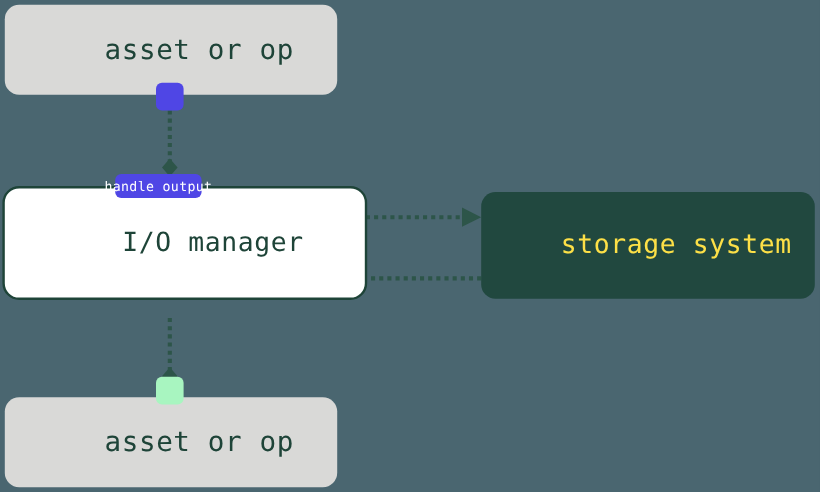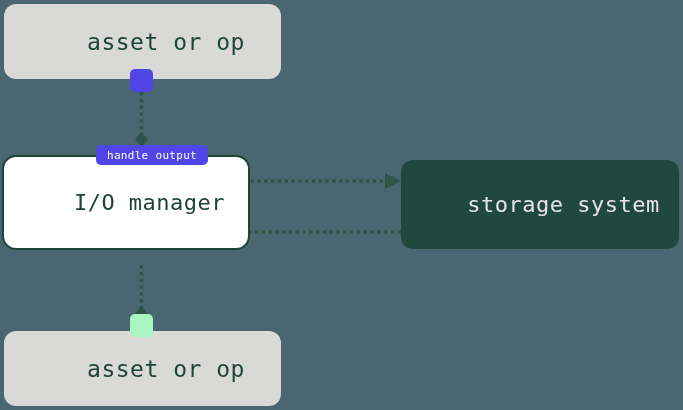--- a/index.html
+++ b/index.html
@@ -44,55 +44,55 @@
   }
   #asset-bottom {
     left: 4px;
     top: 331px;
     width: 277px;
     height: 75px;
   }
   #io-manager {
     left: 2px;
     top: 155px;
-    width: 248px;
+    width: 304px;
     height: 95px;
     background: #ffffff;
     border: 2px solid #1e4438;
     border-radius: 14px;
     color: #1e4438;
     font-size: 22px;
     letter-spacing: 0.5px;
   }
   #storage-system {
     left: 401px;
     top: 160px;
     width: 278px;
     height: 89px;
     background: #21483f;
     border-radius: 12px;
-    color: #e5e5e5;
+    color: #fde047;
     font-size: 22px;
     letter-spacing: 0.5px;
   }
   .edge-label {
     position: absolute;
     box-sizing: border-box;
     display: flex;
     align-items: center;
     justify-content: center;
     border-radius: 5px;
     font-size: 11px;
     letter-spacing: 0.3px;
     white-space: nowrap;
   }
   #label-handle-output {
     left: 96px;
     top: 145px;
-    width: 112px;
+    width: 72px;
     height: 20px;
     background: #4f46e5;
     color: #ffffff;
   }
   #label-load-input {
     left: 96px;
     top: 245px;
     width: 92px;
     height: 20px;
     background: #a8f5c0;

